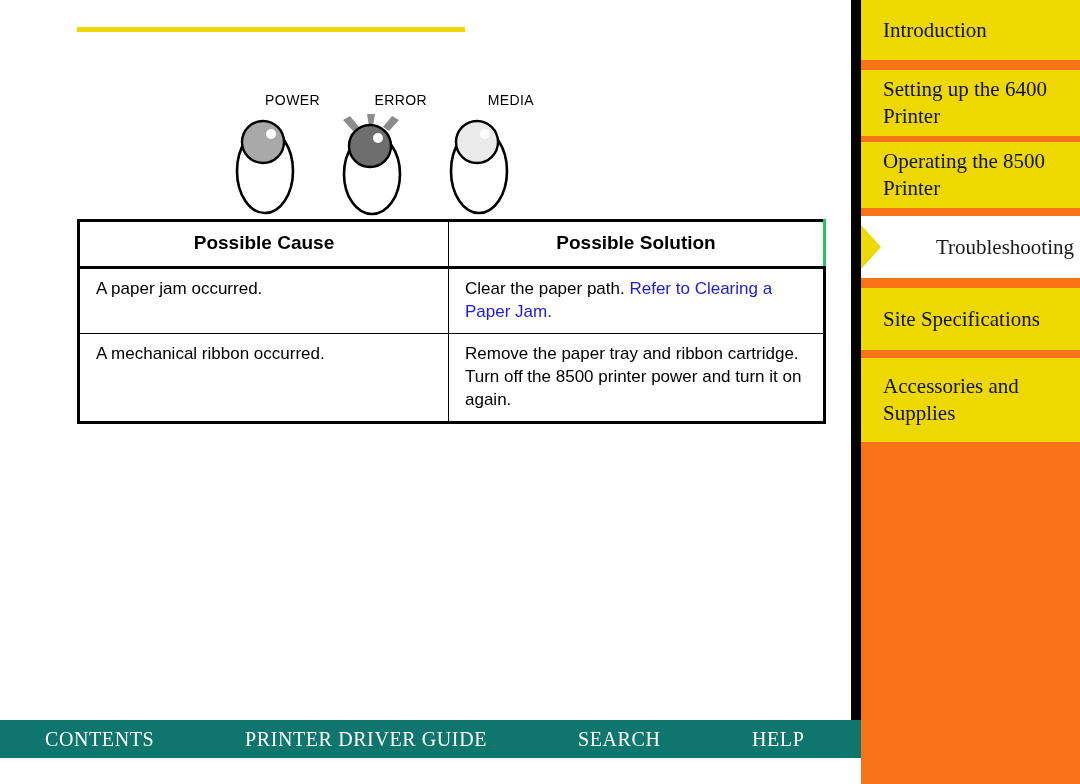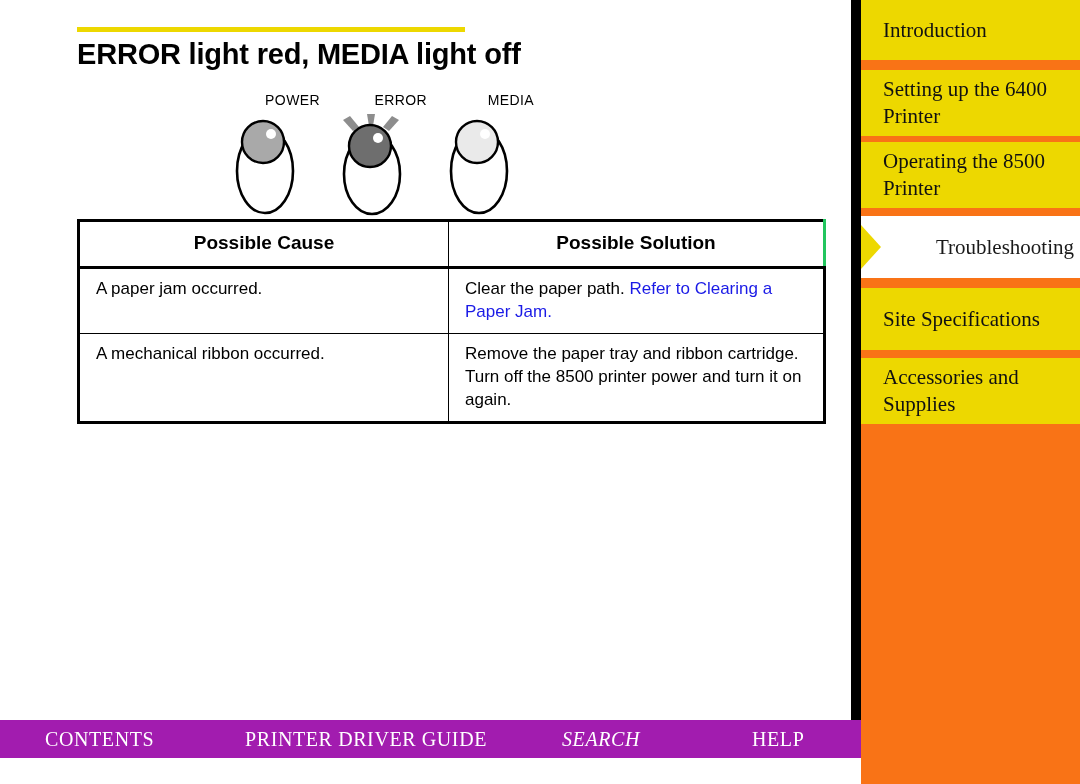--- a/index.html
+++ b/index.html
@@ -186,47 +186,46 @@
     border-left: 20px solid #edd800;
   }
 
   
   #bottom-bar {
     position: absolute;
     left: 0;
     top: 720px;
     width: 861px;
     height: 38px;
-    background: #a21caf;
+    background: #0f766e;
   }
   .bottom-link {
     position: absolute;
     top: 0;
     height: 38px;
     line-height: 38px;
     font-family: "Liberation Serif", serif;
     font-size: 20px;
     letter-spacing: 0.6px;
     color: #ffffff;
     white-space: nowrap;
   }
   .bottom-link.b0 { left: 45px; }
   .bottom-link.b1 { left: 245px; }
-  .bottom-link.b2 { left: 562px; font-style: italic; }
+  .bottom-link.b2 { left: 578px; }
   .bottom-link.b3 { left: 752px; }
 </style>
 </head>
 <body>
 
 <div id="page">
 
   <div id="content-pane">
 
     <div id="title-rule"></div>
-    <div id="page-title">ERROR light red, MEDIA light off</div>
 
     <div id="led-diagram">
 
       <div class="led-group g0">
         <div class="led-label">POWER</div>
         <svg class="led-art" viewBox="0 0 110 103" xmlns="http://www.w3.org/2000/svg">
           <ellipse cx="55" cy="57" rx="28" ry="42" fill="#ffffff" stroke="#000000" stroke-width="2.6"></ellipse>
           <circle cx="53" cy="28" r="21" fill="#a9a9a9" stroke="#000000" stroke-width="2.4"></circle>
           <circle cx="61" cy="20" r="5" fill="#ffffff"></circle>
         </svg>
@@ -300,21 +299,21 @@
 
     <div class="rail-item active" style="top:216px;height:62px;">
       <span class="rail-arrow"></span>
       <span class="rail-label">Troubleshooting</span>
     </div>
 
     <div class="rail-item" style="top:288px;height:62px;">
       <span class="rail-label">Site Specifications</span>
     </div>
 
-    <div class="rail-item" style="top:358px;height:66px;">
+    <div class="rail-item" style="top:358px;height:84px;">
       <span class="rail-label">Accessories and Supplies</span>
     </div>
 
   </div>
 
   <div id="bottom-bar">
     <span class="bottom-link b0">CONTENTS</span>
     <span class="bottom-link b1">PRINTER DRIVER GUIDE</span>
     <span class="bottom-link b2">SEARCH</span>
     <span class="bottom-link b3">HELP</span>

